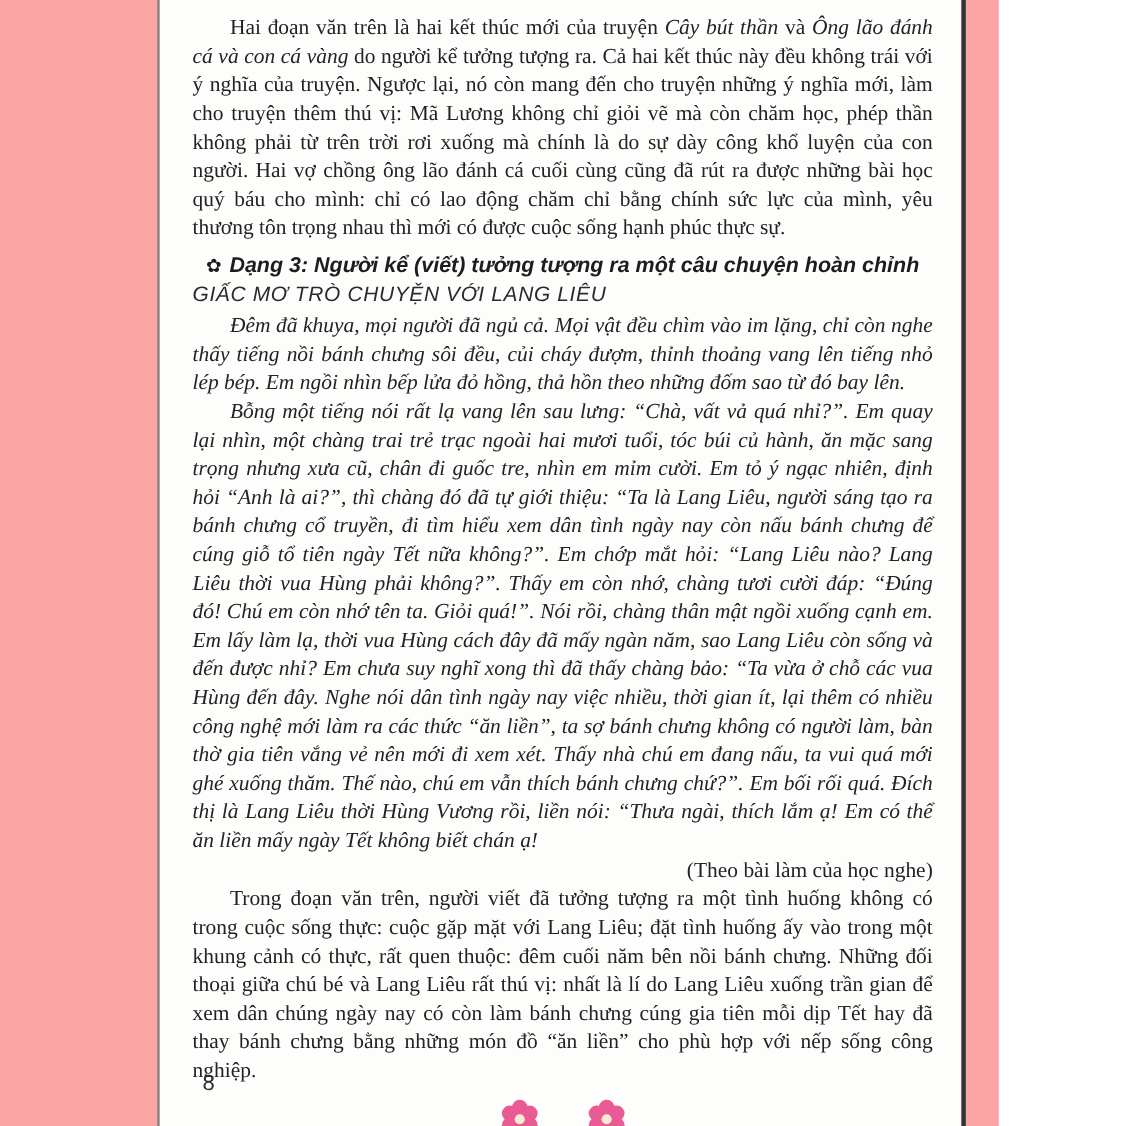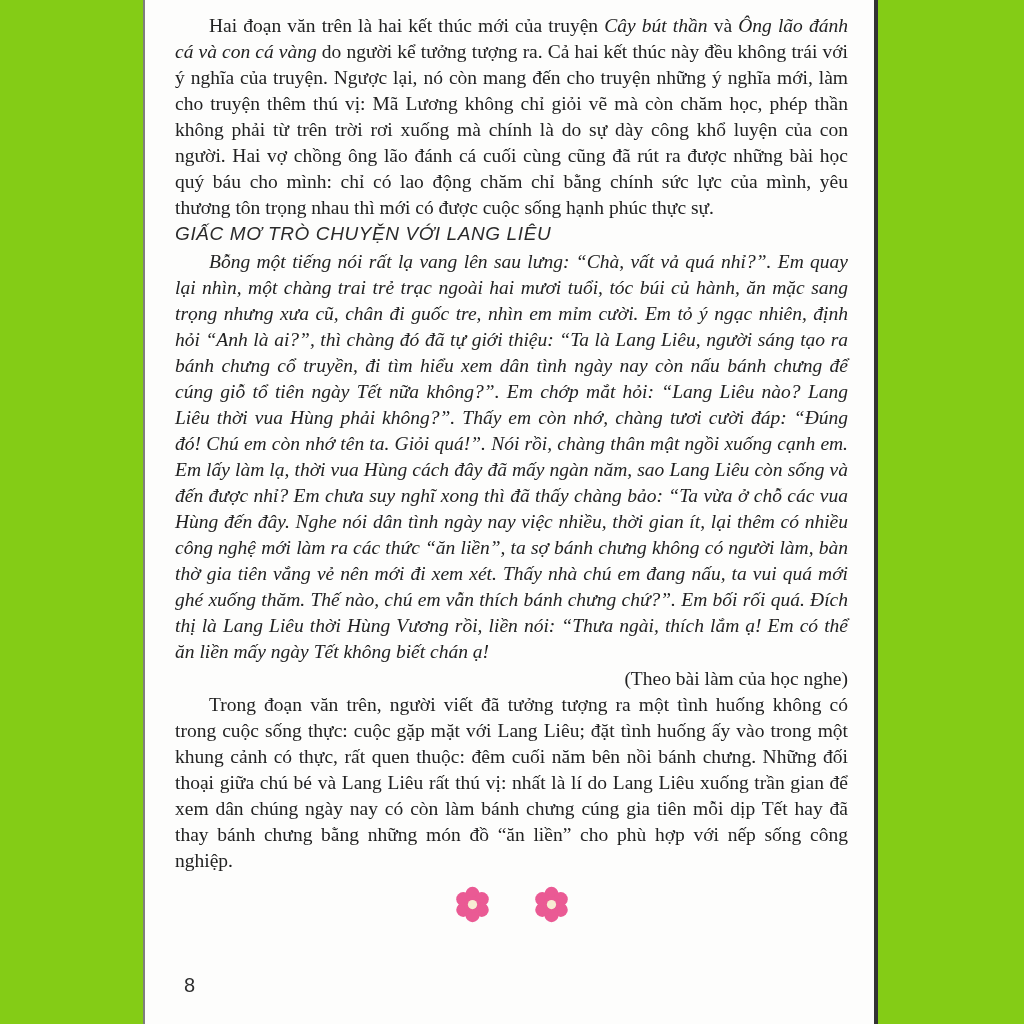--- a/index.html
+++ b/index.html
@@ -3,23 +3,23 @@
 <meta charset="utf-8">
 <style>
   html, body {
     margin: 0;
     padding: 0;
     background: #ffffff;
     font-family: "Liberation Serif", "DejaVu Serif", serif;
   }
   .canvas {
     position: relative;
-    width: 1024px;
+    width: 908px;
     height: 1024px;
-    background: #84cc16;
+    background: #fca5a5;
     overflow: hidden;
   }
   .rule {
     position: absolute;
     top: 0;
     bottom: 0;
   }
   .rule-left {
     left: 143px;
     width: 2px;
@@ -107,23 +107,27 @@
 
 <div class="canvas">
   <div class="page-bg"></div>
   <div class="rule rule-left"></div>
   <div class="rule rule-right"></div>
 
   <div class="content">
 
     <p class="body indent"><span>Hai đoạn văn trên là hai kết thúc mới của truyện </span><span style="font-style: italic;">Cây bút thần</span><span> và </span><span style="font-style: italic;">Ông lão đánh cá và con cá vàng</span><span> do người kể tưởng tượng ra. Cả hai kết thúc này đều không trái với ý nghĩa của truyện. Ngược lại, nó còn mang đến cho truyện những ý nghĩa mới, làm cho truyện thêm thú vị: Mã Lương không chỉ giỏi vẽ mà còn chăm học, phép thần không phải từ trên trời rơi xuống mà chính là do sự dày công khổ luyện của con người. Hai vợ chồng ông lão đánh cá cuối cùng cũng đã rút ra được những bài học quý báu cho mình: chỉ có lao động chăm chỉ bằng chính sức lực của mình, yêu thương tôn trọng nhau thì mới có được cuộc sống hạnh phúc thực sự.</span></p>
 
+    <div class="section-heading">
+      <span class="bullet">✿</span><span>Dạng 3: Người kể (viết) tưởng tượng ra một câu chuyện hoàn chỉnh</span>
+    </div>
 
     <div class="story-title">GIẤC MƠ TRÒ CHUYỆN VỚI LANG LIÊU</div>
 
+    <p class="body story indent">Đêm đã khuya, mọi người đã ngủ cả. Mọi vật đều chìm vào im lặng, chỉ còn nghe thấy tiếng nồi bánh chưng sôi đều, củi cháy đượm, thỉnh thoảng vang lên tiếng nhỏ lép bép. Em ngồi nhìn bếp lửa đỏ hồng, thả hồn theo những đốm sao từ đó bay lên.</p>
     <p class="body story indent">Bỗng một tiếng nói rất lạ vang lên sau lưng: “Chà, vất vả quá nhỉ?”. Em quay lại nhìn, một chàng trai trẻ trạc ngoài hai mươi tuổi, tóc búi củ hành, ăn mặc sang trọng nhưng xưa cũ, chân đi guốc tre, nhìn em mỉm cười. Em tỏ ý ngạc nhiên, định hỏi “Anh là ai?”, thì chàng đó đã tự giới thiệu: “Ta là Lang Liêu, người sáng tạo ra bánh chưng cổ truyền, đi tìm hiểu xem dân tình ngày nay còn nấu bánh chưng để cúng giỗ tổ tiên ngày Tết nữa không?”. Em chớp mắt hỏi: “Lang Liêu nào? Lang Liêu thời vua Hùng phải không?”. Thấy em còn nhớ, chàng tươi cười đáp: “Đúng đó! Chú em còn nhớ tên ta. Giỏi quá!”. Nói rồi, chàng thân mật ngồi xuống cạnh em. Em lấy làm lạ, thời vua Hùng cách đây đã mấy ngàn năm, sao Lang Liêu còn sống và đến được nhỉ? Em chưa suy nghĩ xong thì đã thấy chàng bảo: “Ta vừa ở chỗ các vua Hùng đến đây. Nghe nói dân tình ngày nay việc nhiều, thời gian ít, lại thêm có nhiều công nghệ mới làm ra các thức “ăn liền”, ta sợ bánh chưng không có người làm, bàn thờ gia tiên vắng vẻ nên mới đi xem xét. Thấy nhà chú em đang nấu, ta vui quá mới ghé xuống thăm. Thế nào, chú em vẫn thích bánh chưng chứ?”. Em bối rối quá. Đích thị là Lang Liêu thời Hùng Vương rồi, liền nói: “Thưa ngài, thích lắm ạ! Em có thể ăn liền mấy ngày Tết không biết chán ạ!</p>
 
     <p class="attribution">(Theo bài làm của học nghe)</p>
 
     <p class="body indent">Trong đoạn văn trên, người viết đã tưởng tượng ra một tình huống không có trong cuộc sống thực: cuộc gặp mặt với Lang Liêu; đặt tình huống ấy vào trong một khung cảnh có thực, rất quen thuộc: đêm cuối năm bên nồi bánh chưng. Những đối thoại giữa chú bé và Lang Liêu rất thú vị: nhất là lí do Lang Liêu xuống trần gian để xem dân chúng ngày nay có còn làm bánh chưng cúng gia tiên mỗi dịp Tết hay đã thay bánh chưng bằng những món đồ “ăn liền” cho phù hợp với nếp sống công nghiệp.</p>
 
     <div class="flowers">
       <div class="flower-row-top">
         <svg viewBox="0 0 40 40" width="37" height="37">
           <g fill="#ea5a94">

